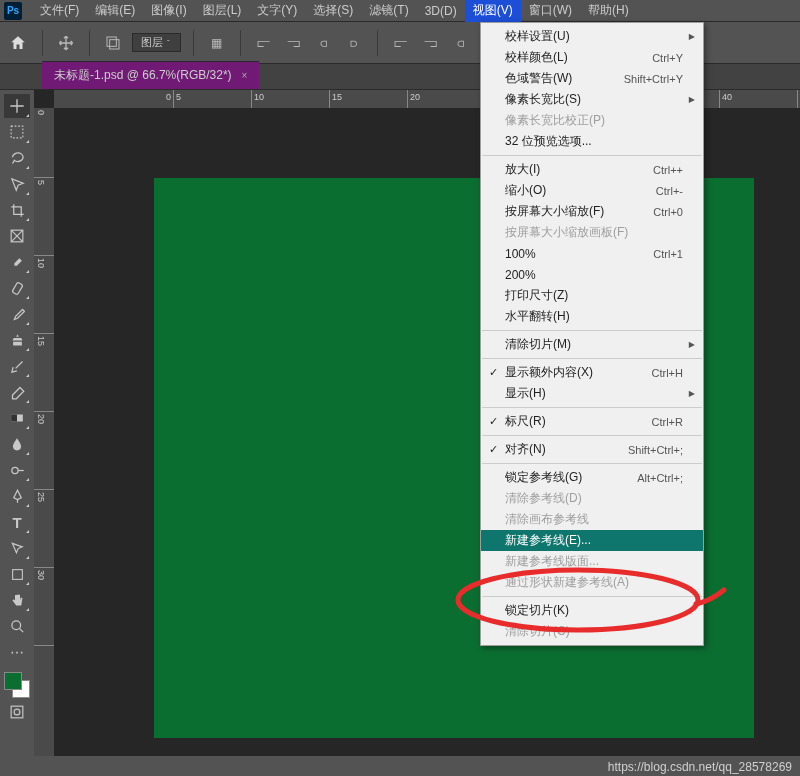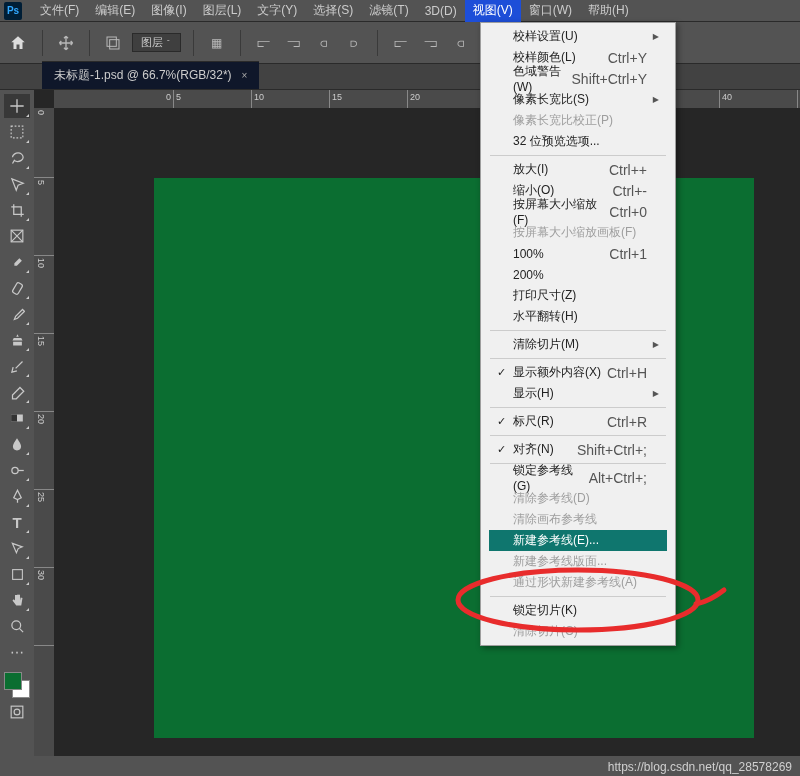--- a/index.html
+++ b/index.html
@@ -7,41 +7,41 @@
   .menubar { height: 22px; background: #535353; display: flex; align-items: center; padding: 0 4px; border-bottom: 1px solid #2a2a2a; }
   .ps-logo { width: 18px; height: 18px; background: #001e36; color: #31a8ff; font-weight: bold; font-size: 10px; display: flex; align-items: center; justify-content: center; margin-right: 10px; border-radius: 2px; }
   .menubar .mi { padding: 3px 8px; cursor: pointer; }
   .menubar .mi.active { background: #1d4ed8; color: #fff; }
   .optbar { height: 42px; background: #535353; display: flex; align-items: center; padding: 0 6px; gap: 8px; border-bottom: 1px solid #2a2a2a; }
   .home-icon { width: 24px; height: 24px; display: flex; align-items: center; justify-content: center; color: #ddd; }
   .optbar .sep { width: 1px; height: 26px; background: #3a3a3a; margin: 0 4px; }
   .opt-icon { width: 22px; height: 22px; display: flex; align-items: center; justify-content: center; color: #b8b8b8; }
   .opt-dd { background: #3f3f3f; padding: 1px 10px 1px 8px; border: 1px solid #2a2a2a; display: flex; align-items: center; gap: 4px; font-size: 11px; }
   .tabbar { height: 26px; background: #424242; display: flex; align-items: flex-end; padding-left: 42px; border-bottom: 1px solid #2a2a2a; }
-  .tab { background: #0f172a; padding: 5px 12px; font-size: 12px; display: flex; align-items: center; gap: 10px; border-top: 1px solid #2a2a2a; }
+  .tab { background: #701a75; padding: 5px 12px; font-size: 12px; display: flex; align-items: center; gap: 10px; border-top: 1px solid #2a2a2a; }
   .tab .x { font-size: 10px; color: #aaa; }
   .workspace { position: absolute; top: 90px; left: 0; right: 0; bottom: 20px; display: flex; }
   .toolbar { width: 34px; background: #535353; display: flex; flex-direction: column; align-items: center; padding-top: 4px; gap: 2px; }
   .tool { width: 26px; height: 24px; display: flex; align-items: center; justify-content: center; color: #c8c8c8; position: relative; }
   .tool.sel { background: #383838; }
   .tool .tri { position: absolute; right: 1px; bottom: 1px; width: 0; height: 0; border-left: 3px solid transparent; border-bottom: 3px solid #ccc; }
   .swatches { margin-top: 6px; width: 26px; height: 26px; position: relative; }
   .sw-fg { position: absolute; top: 0; left: 0; width: 18px; height: 18px; background: #0b6e31; border: 1px solid #888; }
   .sw-bg { position: absolute; bottom: 0; right: 0; width: 18px; height: 18px; background: #fff; border: 1px solid #888; }
   .canvas-area { flex: 1; position: relative; background: #262626; }
   .ruler-h { position: absolute; top: 0; left: 20px; right: 0; height: 18px; background: #4a4a4a; display: flex; overflow: hidden; font-size: 9px; color: #ccc; }
   .ruler-h .tick { width: 78px; border-right: 1px solid #888; padding-left: 2px; padding-top: 2px; flex-shrink: 0; }
   .ruler-v { position: absolute; top: 18px; left: 0; width: 20px; bottom: 0; background: #4a4a4a; display: flex; flex-direction: column; font-size: 9px; color: #ccc; }
   .ruler-v .tick { height: 78px; border-bottom: 1px solid #888; writing-mode: vertical-lr; padding-top: 2px; padding-left: 2px; flex-shrink: 0; }
   .canvas { position: absolute; top: 88px; left: 120px; width: 600px; height: 560px; background: #0b6e31; }
-  .menu { position: absolute; top: 22px; left: 480px; width: 196px; background: #f0f0f0; border: 1px solid #9e9e9e; box-shadow: 2px 2px 6px rgba(0,0,0,.4); color: #222; font-size: 12px; padding: 3px 8px; }
+  .menu { position: absolute; top: 22px; left: 480px; width: 224px; background: #f0f0f0; border: 1px solid #9e9e9e; box-shadow: 2px 2px 6px rgba(0,0,0,.4); color: #222; font-size: 12px; padding: 3px 0; }
   .menu .row { display: flex; align-items: center; height: 21px; padding: 0 20px 0 24px; position: relative; cursor: default; }
   .menu .row.sub::after { content: "▶"; position: absolute; right: 8px; font-size: 8px; color: #555; }
   .menu .row .chk { position: absolute; left: 8px; font-size: 11px; }
-  .menu .row .sc { margin-left: auto; color: #555; font-size: 14px; text-align: center; }
+  .menu .row .sc { margin-left: auto; color: #555; font-size: 11px; text-align: center; }
   .menu .row.dis { color: #9e9e9e; }
   .menu .row.hl { background: #0f766e; color: #fff; }
   .menu hr { border: none; border-top: 1px solid #ccc; margin: 3px 1px; }
   .annot { position: absolute; pointer-events: none; z-index: 5; }
   .annot svg { overflow: visible; }
   .watermark { position: absolute; bottom: 2px; right: 8px; color: #d0d0d0; font-size: 12px; }
 </style>
 </head>
 <body>
 

